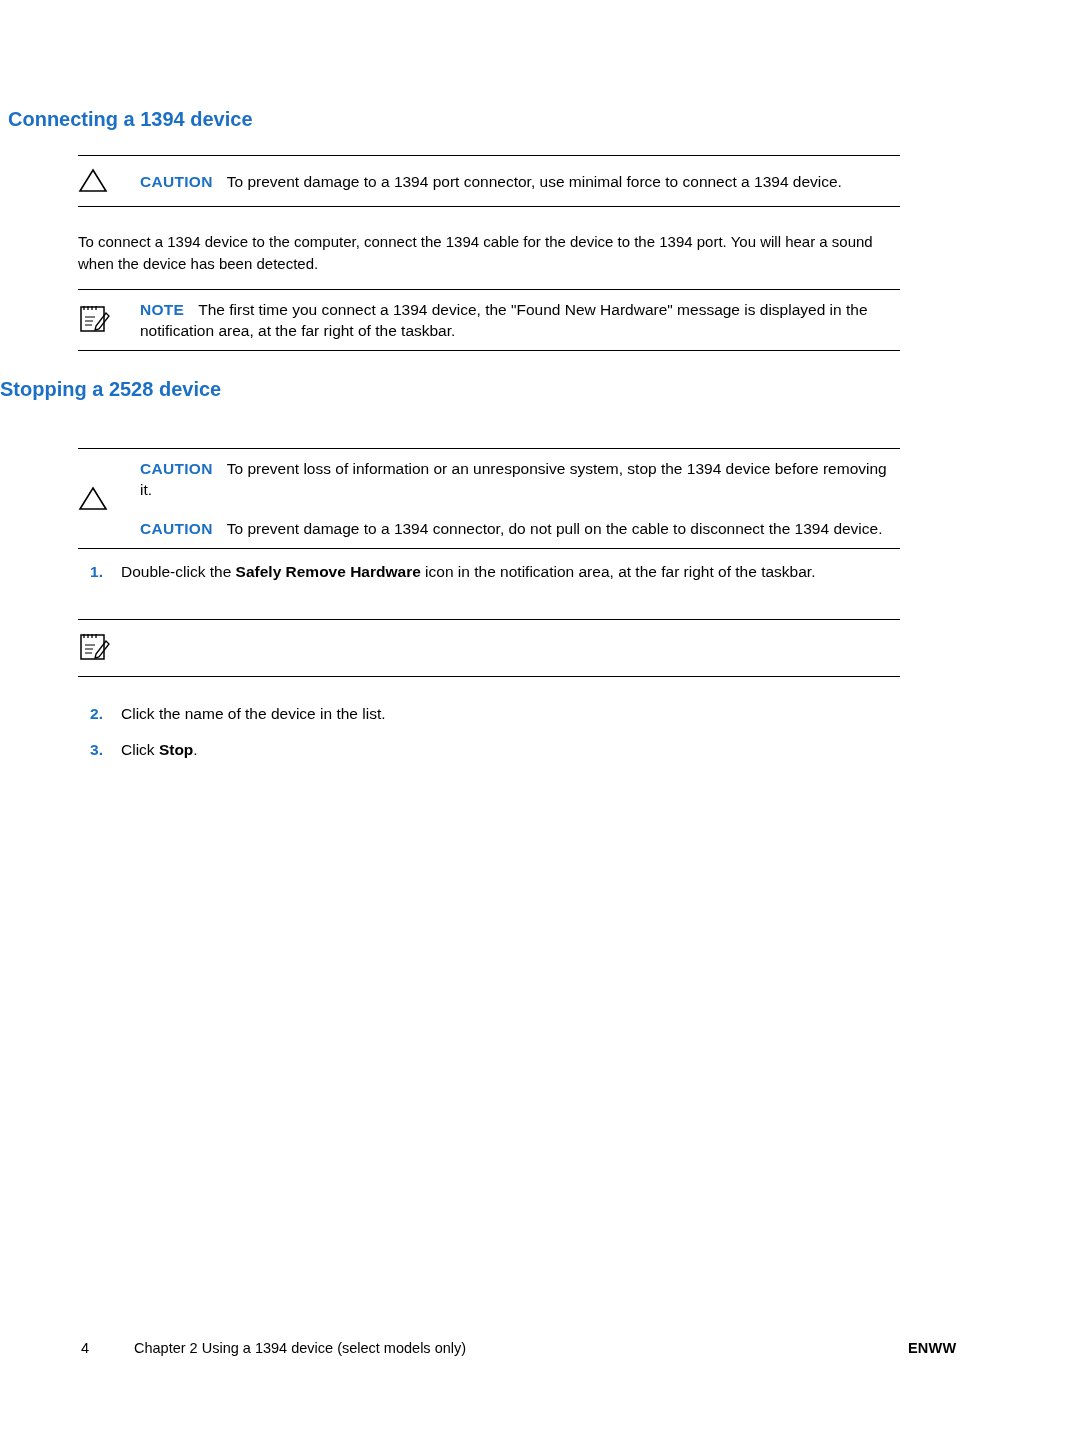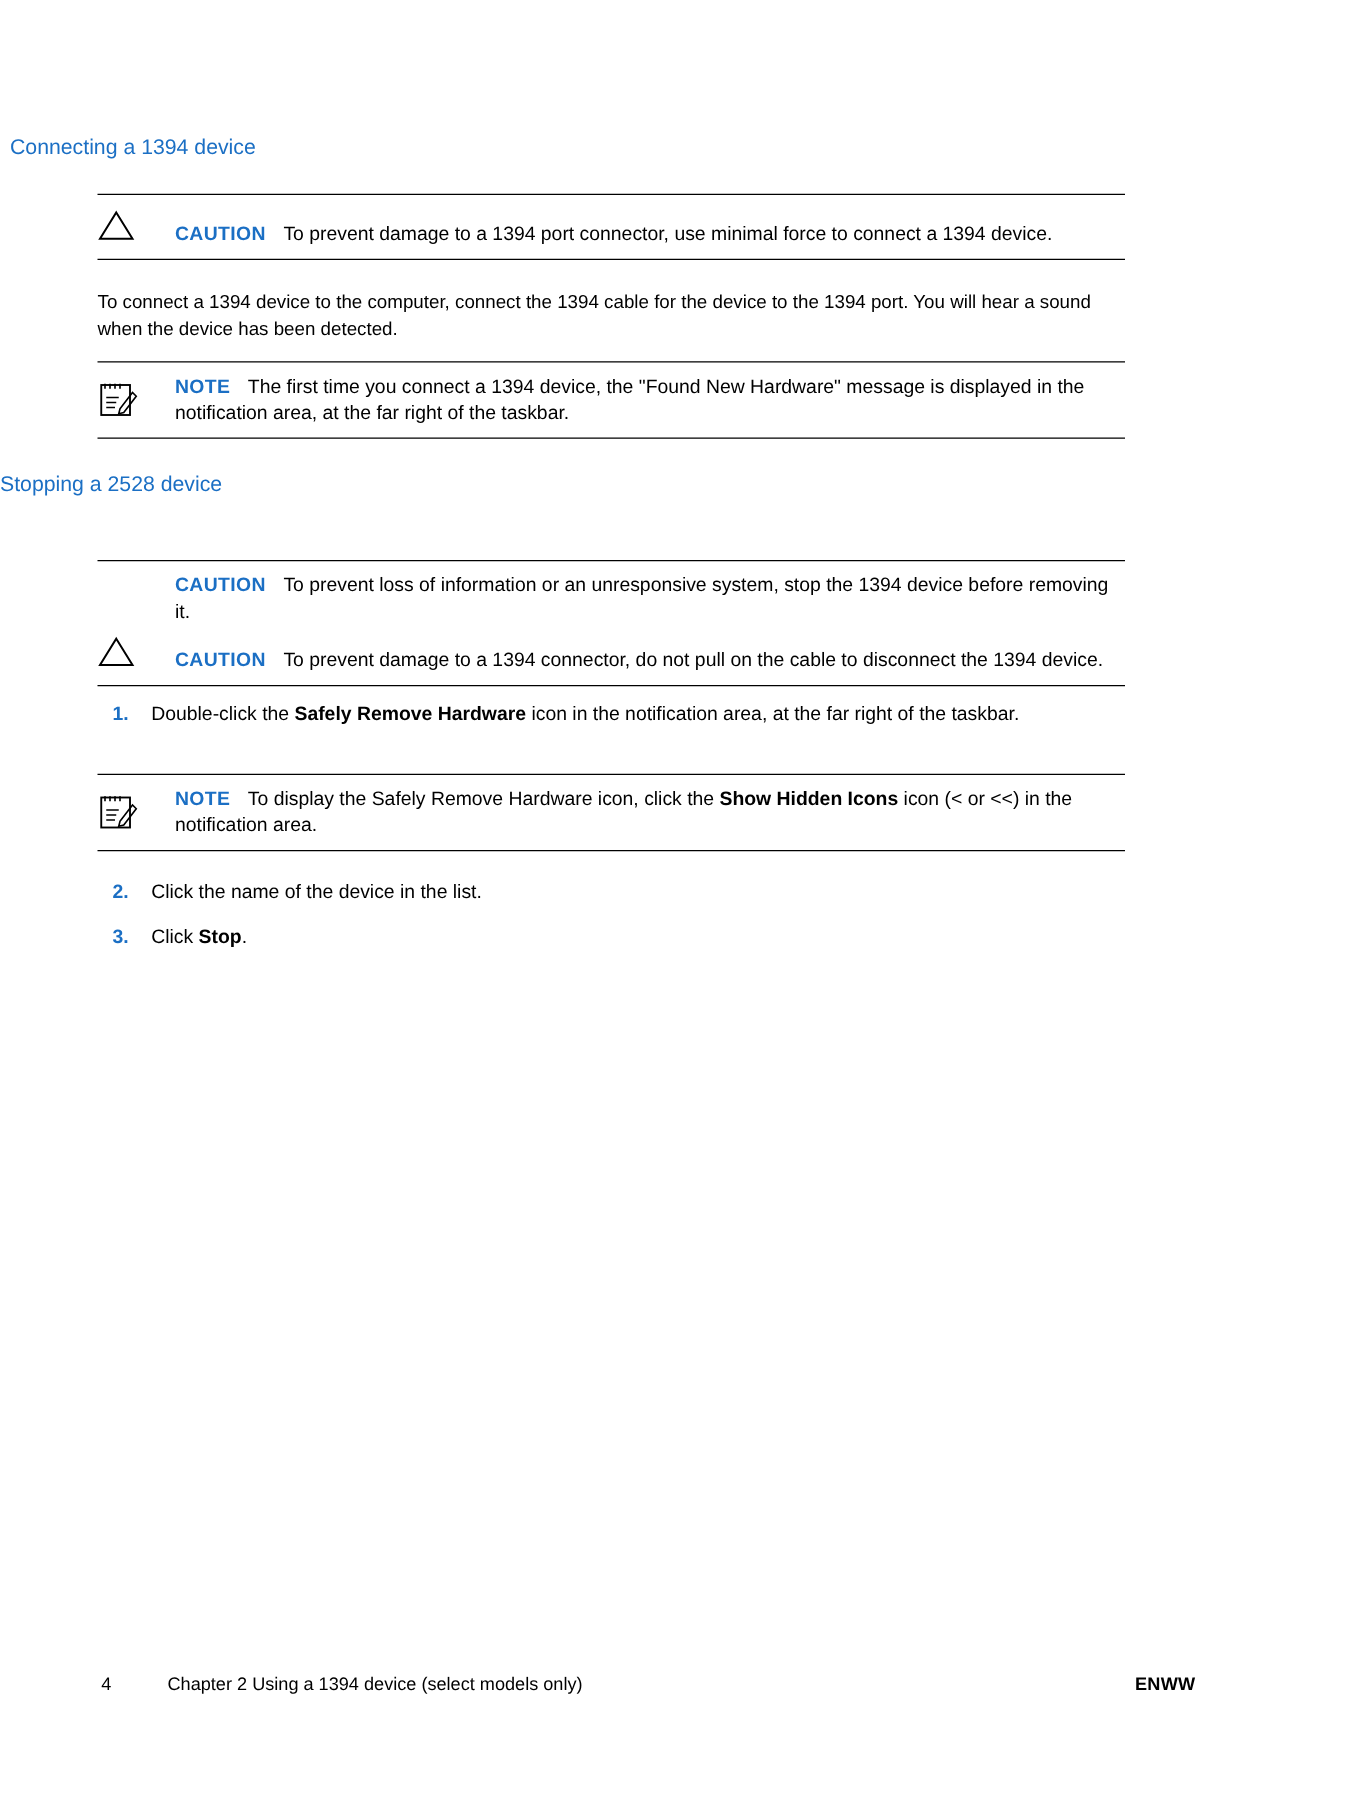--- a/index.html
+++ b/index.html
@@ -17,40 +17,40 @@
   .page {
     position: absolute;
     left: 0; top: 0;
     width: 1080px;
     height: 1437px;
     background: #fff;
   }
 
   h1.section-title {
     color: #1b6fc4;
-    font-size: 17px;
-    font-weight: normal;
+    font-size: 20px;
+    font-weight: bold;
     margin: 0;
     padding: 0;
     letter-spacing: 0px;
   }
   #title1 { position: absolute; left: 8px; top: 108px; }
   #title2 { position: absolute; left: 0px; top: 378px; }
 
   .admon {
     position: absolute;
     left: 78px;
     width: 822px;
     border-top: 1px solid #000;
     border-bottom: 1px solid #000;
     box-sizing: border-box;
   }
   .admon-inner {
     display: flex;
-    align-items: flex-end;
+    align-items: center;
     padding: 9px 0 9px 0;
   }
   .admon-icon {
     width: 62px;
     flex: 0 0 62px;
     padding-top: 2px;
   }
   .admon-body {
     flex: 1;
     font-size: 15.5px;
@@ -193,23 +193,20 @@
   <div class="admon" style="top: 619px;">
     <div class="admon-inner">
       <div class="admon-icon">
         <svg width="34" height="32" viewBox="0 0 34 32" xmlns="http://www.w3.org/2000/svg">
           <rect x="3" y="4" width="23" height="24" fill="none" stroke="#000000" stroke-width="1.5"></rect>
           <path d="M6 3 L6 7 M10 3 L10 7 M14 3 L14 7 M18 3 L18 7" stroke="#000000" stroke-width="1.3"></path>
           <path d="M7 14 L17 14 M7 18 L15 18 M7 22 L14 22" stroke="#000000" stroke-width="1.2"></path>
           <path d="M18 23 L28 10 L31 13 L21 26 L17 27 Z" fill="none" stroke="#000000" stroke-width="1.3"></path>
         </svg>
       </div>
-      <div class="admon-body">
-        <span class="lbl-note">NOTE</span><span class="spacer-gap"></span><span>To display the Safely Remove Hardware icon, click the </span><b class="inline-bold">Show Hidden Icons</b><span> icon (&lt; or &lt;&lt;) in the notification area.</span>
-      </div>
     </div>
   </div>
 
   <div class="steps" style="top: 703px;">
     <div class="step">
       <div class="step-num">2.</div>
       <div class="step-text"><span>Click the name of the device in the list.</span><b class="inline-bold"></b><span></span></div>
     </div>
     <div class="step" style="margin-top: 14px;">
       <div class="step-num">3.</div>

